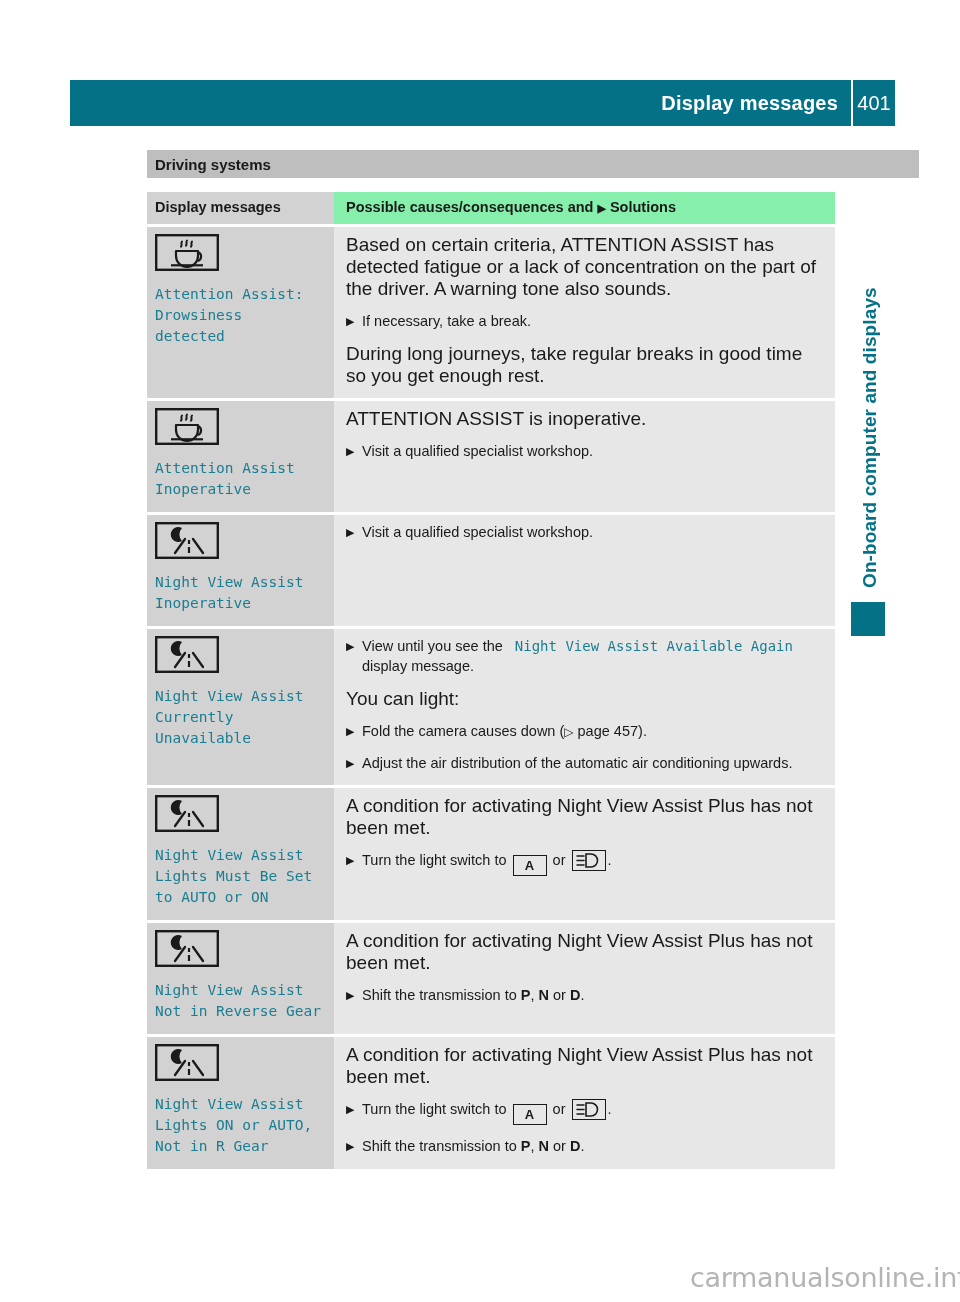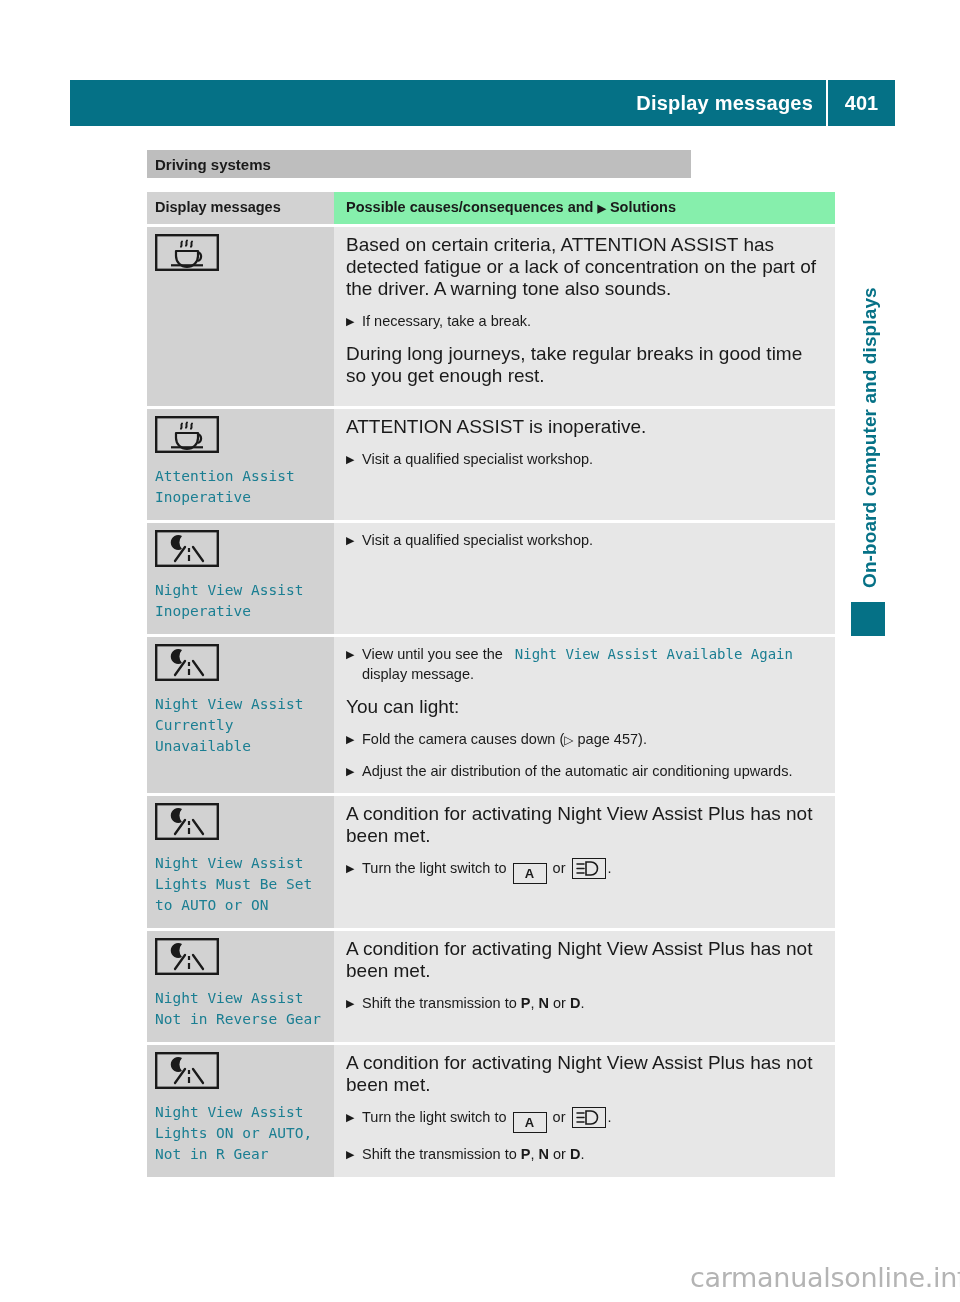--- a/index.html
+++ b/index.html
@@ -36,22 +36,22 @@
     padding-right: 13px;
   }
   #header-sep {
     width: 2px;
     align-self: stretch;
     background: #ffffff;
   }
   #header-page-number {
     color: #ffffff;
     font-size: 20px;
-    font-weight: bold;
-    width: 67px;
+    font-weight: normal;
+    width: 42px;
     text-align: center;
   }
 
   
   #side-tab-label {
     position: absolute;
     left: 855px;
     top: 228px;
     width: 30px;
     height: 360px;
@@ -71,21 +71,21 @@
     width: 34px;
     height: 34px;
     background: #057186;
   }
 
   
   #section-heading {
     position: absolute;
     left: 147px;
     top: 150px;
-    width: 544px;
+    width: 772px;
     height: 28px;
     background: #bebebe;
     display: flex;
     align-items: center;
   }
   #section-heading span {
     font-size: 15px;
     font-weight: bold;
     padding-left: 8px;
   }
@@ -130,21 +130,21 @@
     font-size: 14.5px;
     line-height: 21px;
     margin-top: 9px;
     white-space: pre-line;
   }
   .body-line {
     font-size: 19px;
     line-height: 22px;
     margin: 0 0 11px 0;
   }
-  .body-line:last-child { margin-bottom: 8px; }
+  .body-line:last-child { margin-bottom: 0; }
   .bullet-line {
     font-size: 14.5px;
     line-height: 20.5px;
     margin: 0 0 11px 0;
     padding-left: 16px;
     position: relative;
   }
   .bullet-line:last-child { margin-bottom: 0; }
   .bullet-line .bullet {
     position: absolute;
@@ -229,20 +229,23 @@
   <div id="rows-container">
       <div class="trow">
         <div class="col-left">
           <span class="cell-icon"><svg width="64" height="37" viewBox="0 0 64 37">
               <rect x="1.2" y="1.2" width="61.6" height="34.6" fill="none" stroke="#1a1a1a" stroke-width="2.4"></rect>
               <path d="M27 7.5 c-1.6 2 0.6 3.2 -1 5.2 M32 6.5 c-1.6 2 0.6 3.2 -1 5.2 M37 7.5 c-1.6 2 0.6 3.2 -1 5.2" fill="none" stroke="#1a1a1a" stroke-width="2" stroke-linecap="round"></path>
               <path d="M21 17 h22 v5 a11 11 0 0 1 -22 0 z" fill="none" stroke="#1a1a1a" stroke-width="2.2" stroke-linejoin="round"></path>
               <path d="M43 18 a5.5 5 0 0 1 0 9" fill="none" stroke="#1a1a1a" stroke-width="2.2"></path>
               <line x1="16" y1="31.3" x2="48" y2="31.3" stroke="#1a1a1a" stroke-width="2.2"></line>
             </svg></span>
+          <div class="msg-text">Attention Assist:
+Drowsiness
+detected</div>
         </div>
         <div class="col-right">
           <p class="body-line">Based on certain criteria, ATTENTION ASSIST has detected fatigue or a lack of concentration on the part of the driver. A warning tone also sounds.</p>
           <p class="bullet-line"><span class="bullet">▶</span><span>If necessary, take a break.</span></p>
           <p class="body-line">During long journeys, take regular breaks in good time so you get enough rest.</p>
         </div>
       </div>
       <div class="trow">
         <div class="col-left">
           <span class="cell-icon"><svg width="64" height="37" viewBox="0 0 64 37">

